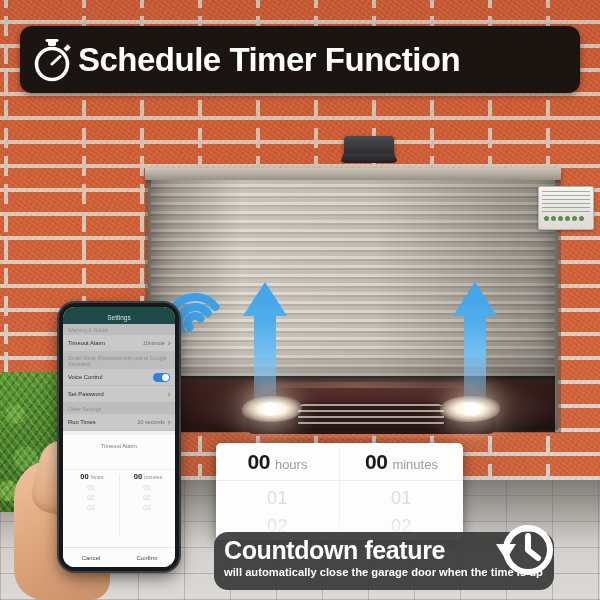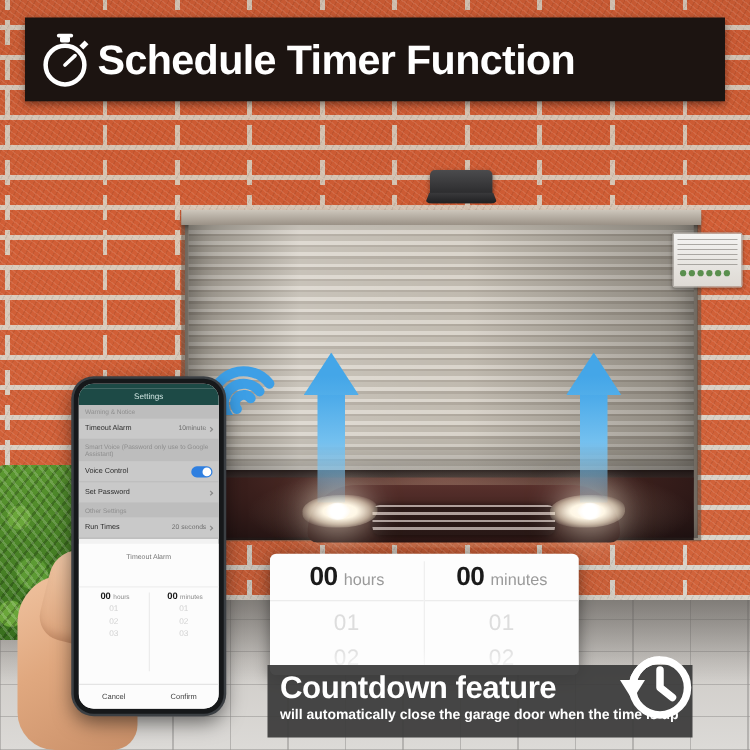--- a/index.html
+++ b/index.html
@@ -214,22 +214,22 @@
   .up-arrow .head-fade {
     position:absolute; left:0; top:0; width:44px; height:34px;
     background:linear-gradient(180deg, rgba(68,166,232,0) 55%, rgba(120,195,238,.25));
     clip-path:polygon(50% 0,100% 100%,0 100%);
   }
   .up-arrow.a1 { left:243px; top:282px; }
   .up-arrow.a2 { left:453px; top:282px; }
 
   
   .header-banner {
-    position:absolute; left:20px; top:14px; width:560px; height:67px;
-    background:#1c1411; border-radius:0;
+    position:absolute; left:20px; top:26px; width:560px; height:67px;
+    background:#1c1411; border-radius:12px;
     box-shadow:0 2px 6px rgba(0,0,0,.45);
     display:flex; flex-direction:column; justify-content:center;
   }
   .header-top { display:flex; align-items:center; padding:0 10px; height:42px; }
   .stopwatch-icon { width:44px; height:44px; flex:none; margin-right:4px; }
   .header-title {
     color:#ffffff; font-weight:bold; font-size:33px; line-height:34px;
     letter-spacing:-.5px; white-space:nowrap;
   }
   .header-sub-wrap { display:flex; justify-content:flex-end; padding:0 8px 0 60px; }
@@ -336,21 +336,21 @@
   .pk-sep { width:1px; background:#efefef; margin:6px 0 0 0; }
   .pk-fade {
     position:absolute; left:0; right:0; bottom:0; height:22px;
     background:linear-gradient(180deg, rgba(253,253,253,0), rgba(253,253,253,1));
     pointer-events:none;
   }
 
   
   .bottom-bar {
     position:absolute; left:214px; top:532px; width:340px; height:58px;
-    background:rgba(58,58,58,.93); border-radius:0;
+    background:rgba(58,58,58,.93); border-radius:14px;
     padding:3px 10px 0 10px;
   }
   .bottom-title {
     color:#ffffff; font-weight:bold; font-size:25px; line-height:30px;
     letter-spacing:-.4px; white-space:nowrap;
   }
   .bottom-sub {
     color:#ffffff; font-weight:bold; font-size:11.2px; line-height:14px;
     white-space:nowrap;
   }

